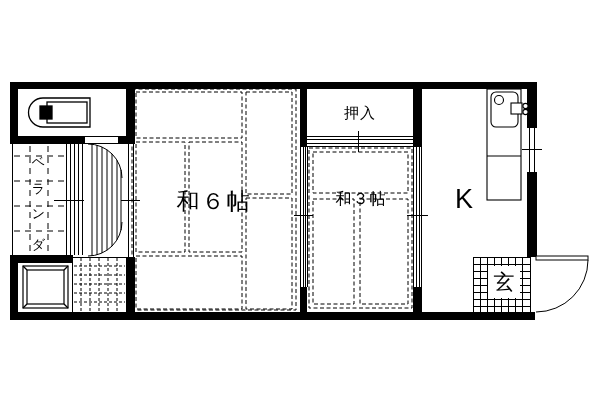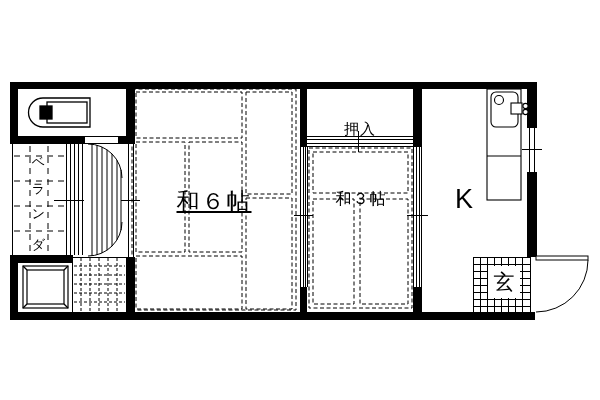--- a/index.html
+++ b/index.html
@@ -2,24 +2,24 @@
 <html><head>
 <meta charset="utf-8">
 <style>
   html,body{margin:0;padding:0;background:#ffffff;}
   #stage{
     position:relative;width:600px;height:400px;background:#ffffff;
     font-family:"Liberation Sans","DejaVu Sans",sans-serif;overflow:hidden;
   }
   #plan-svg{position:absolute;left:0;top:0;}
   .lbl{position:absolute;color:#000;white-space:nowrap;}
-  .lbl-wa6{left:133px;top:186px;width:162px;text-align:center;font-size:23px;letter-spacing:2px;text-decoration:underline;}
+  .lbl-wa6{left:133px;top:186px;width:162px;text-align:center;font-size:23px;letter-spacing:2px;}
   .lbl-wa3{left:303px;top:189px;width:116px;text-align:center;font-size:16px;letter-spacing:1px;}
   .lbl-k{left:444px;top:184px;width:40px;text-align:center;font-size:27px;}
-  .lbl-oshiire{left:310px;top:120px;width:100px;text-align:center;font-size:15px;letter-spacing:1px;}
+  .lbl-oshiire{left:310px;top:104px;width:100px;text-align:center;font-size:15px;letter-spacing:1px;}
   .lbl-gen{left:488px;top:266px;width:32px;height:32px;line-height:32px;text-align:center;font-size:21px;}
   .lbl-veranda{left:29px;top:147px;font-size:13px;letter-spacing:12px;
     writing-mode:vertical-rl;text-orientation:upright;}
 </style>
 </head>
 <body>
 
 <div id="stage">
 
   <svg id="plan-svg" width="600" height="400" viewBox="0 0 600 400">

